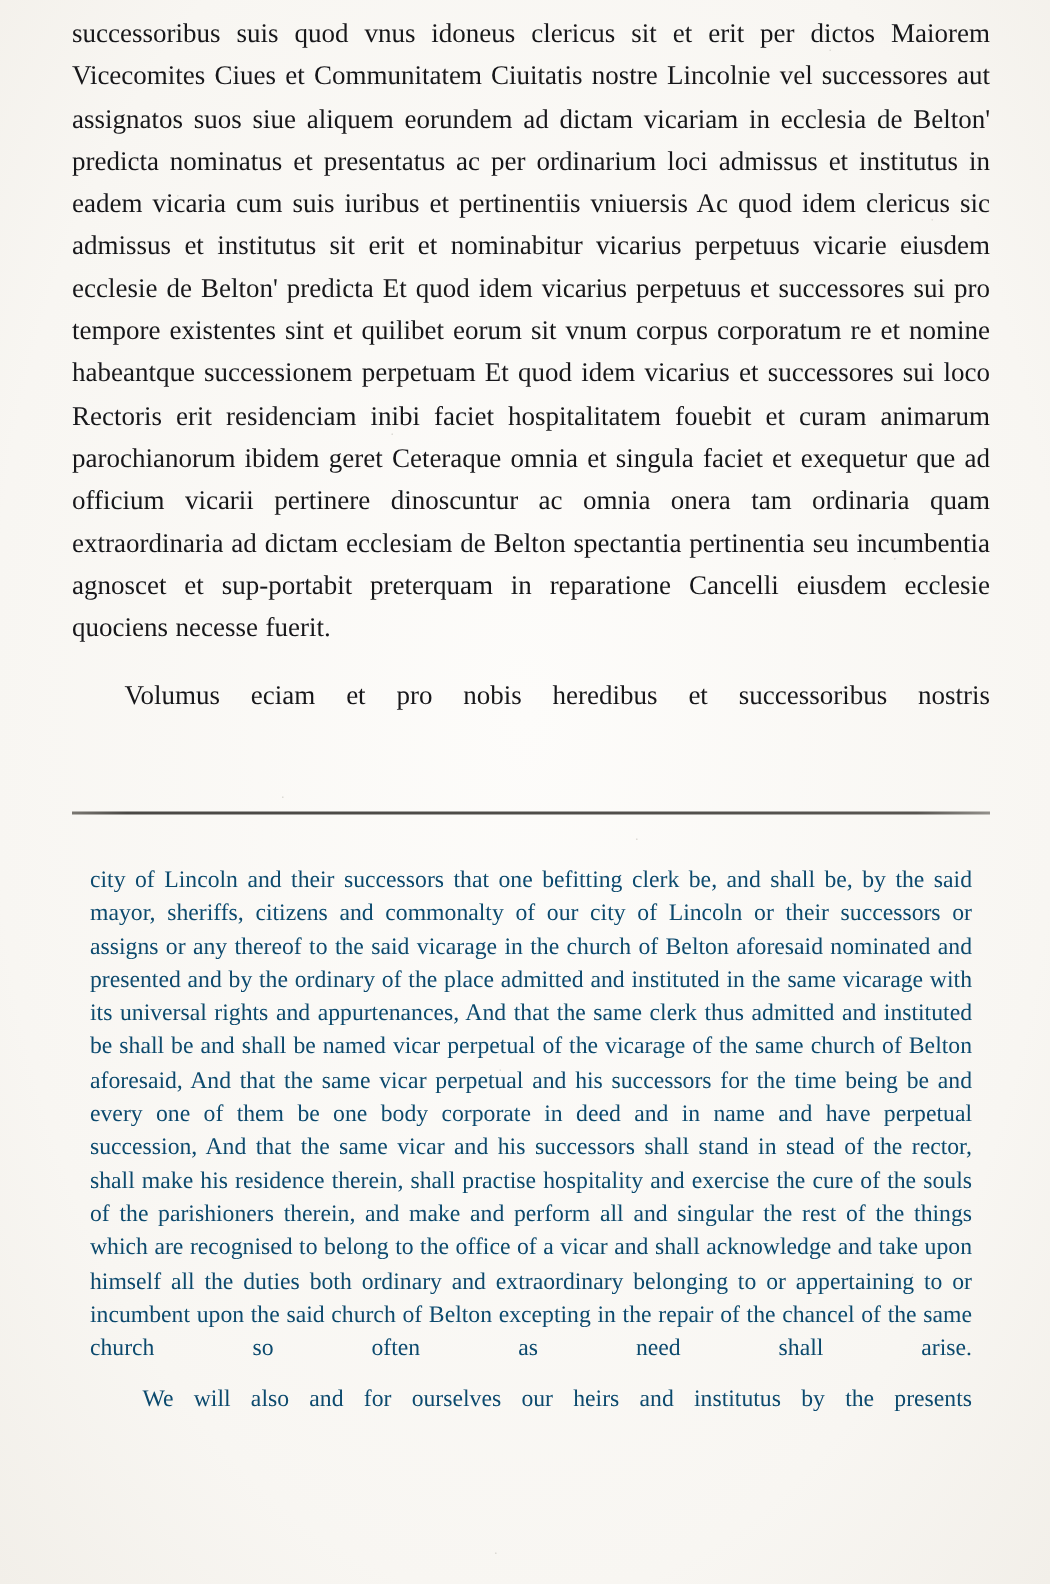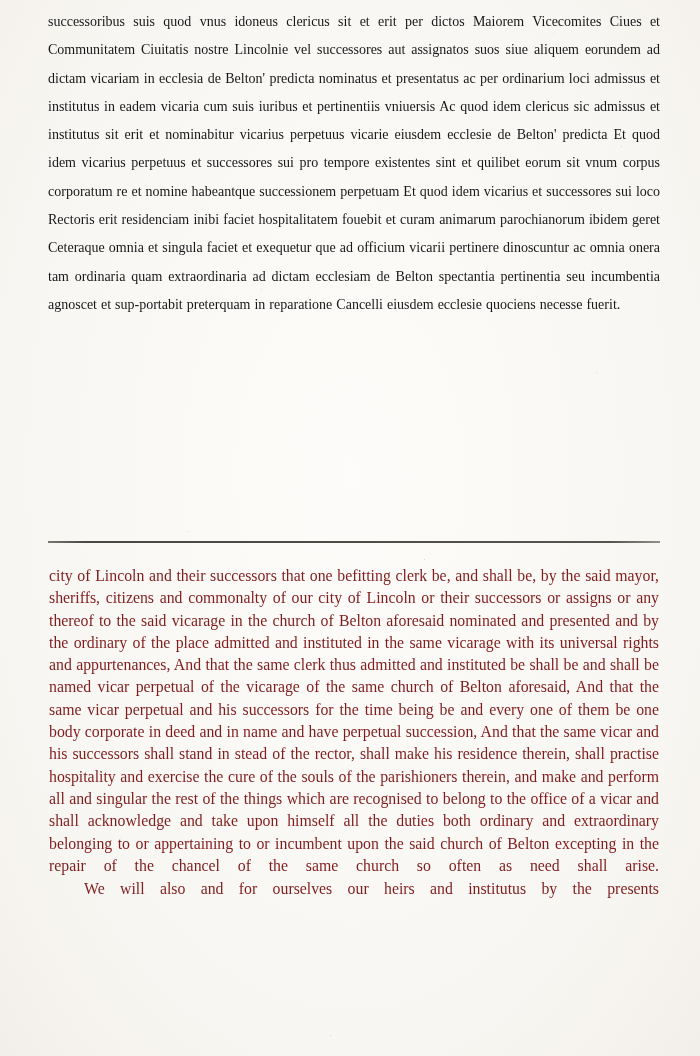--- a/index.html
+++ b/index.html
@@ -31,21 +31,21 @@
     top: 0;
     width: 612px;
   }
 
   
   .latin-block {
     padding-top: 8px;
   }
   .latin-block p {
     margin: 0;
-    font-size: 14px;
+    font-size: 18px;
     line-height: 28.3px;
     text-align: justify;
     text-align-last: left;
     word-spacing: 0.5px;
     color: #17171a;
   }
   .latin-block p.indented {
     text-indent: 35px;
     margin-top: 17px;
   }
@@ -78,27 +78,27 @@
   }
 
   
   .english-block {
     position: absolute;
     left: 48px;
     top: 564px;
     width: 612px;
   }
   .english-block p {
-    margin: 1px;
+    margin: 12px;
     font-size: 15.8px;
     line-height: 22.3px;
     text-align: justify;
     text-align-last: justify;
     word-spacing: 0.3px;
-    color: #7f1d1d;
+    color: #0c4a6e;
   }
   .english-block p.indented {
     text-indent: 35px;
     margin-top: 1px;
     text-align-last: justify;
   }
 
   
   .speckle {
     position: absolute;
@@ -110,20 +110,21 @@
 </style>
 </head>
 <body>
 
 <div class="page"></div>
 
 <div class="content">
 
   <div class="latin-block">
     <p class="justify-all">successoribus suis quod vnus idoneus clericus sit et erit per dictos Maiorem Vicecomites Ciues et Communitatem Ciuitatis nostre Lincolnie vel successores aut assignatos suos siue aliquem eorundem ad dictam vicariam in ecclesia de Belton' predicta nominatus et presentatus ac per ordinarium loci admissus et institutus in eadem vicaria cum suis iuribus et pertinentiis vniuersis Ac quod idem clericus sic admissus et institutus sit erit et nominabitur vicarius perpetuus vicarie eiusdem ecclesie de Belton' predicta Et quod idem vicarius perpetuus et successores sui pro tempore existentes sint et quilibet eorum sit vnum corpus corporatum re et nomine habeantque successionem perpetuam Et quod idem vicarius et successores sui loco Rectoris erit residenciam inibi faciet hospitalitatem fouebit et curam animarum parochianorum ibidem geret Ceteraque omnia et singula faciet et exequetur que ad officium vicarii pertinere dinoscuntur ac omnia onera tam ordinaria quam extraordinaria ad dictam ecclesiam de Belton spectantia pertinentia seu incumbentia agnoscet et sup-portabit preterquam in reparatione Cancelli eiusdem ecclesie quociens necesse fuerit.</p>
+    <p class="indented last-justify">Volumus eciam et pro nobis heredibus et successoribus nostris</p>
   </div>
 
 </div>
 
 <div class="divider-wrap">
   <hr class="divider">
 </div>
 
 <div class="english-block">
   <p>city of Lincoln and their successors that one befitting clerk be, and shall be, by the said mayor, sheriffs, citizens and commonalty of our city of Lincoln or their successors or assigns or any thereof to the said vicarage in the church of Belton aforesaid nominated and presented and by the ordinary of the place admitted and instituted in the same vicarage with its universal rights and appurtenances, And that the same clerk thus admitted and instituted be shall be and shall be named vicar perpetual of the vicarage of the same church of Belton aforesaid, And that the same vicar perpetual and his successors for the time being be and every one of them be one body corporate in deed and in name and have perpetual succession, And that the same vicar and his successors shall stand in stead of the rector, shall make his residence therein, shall practise hospitality and exercise the cure of the souls of the parishioners therein, and make and perform all and singular the rest of the things which are recognised to belong to the office of a vicar and shall acknowledge and take upon himself all the duties both ordinary and extraordinary belonging to or appertaining to or incumbent upon the said church of Belton excepting in the repair of the chancel of the same church so often as need shall arise.</p>

